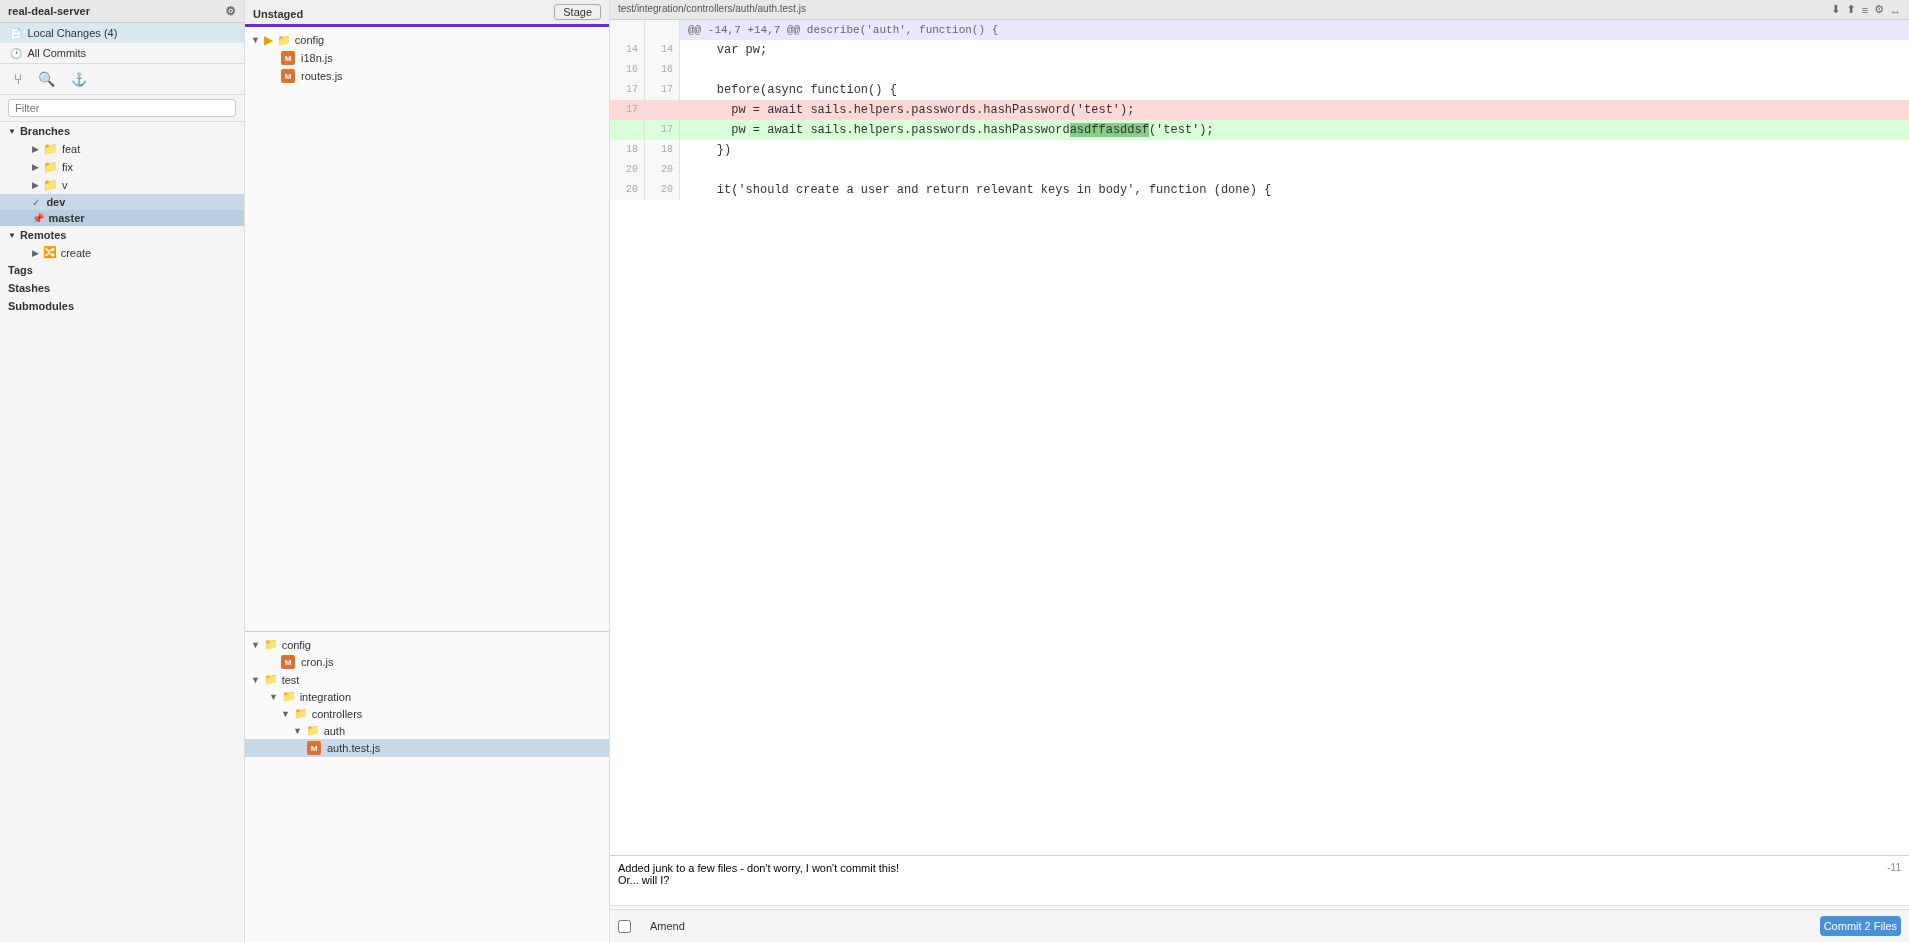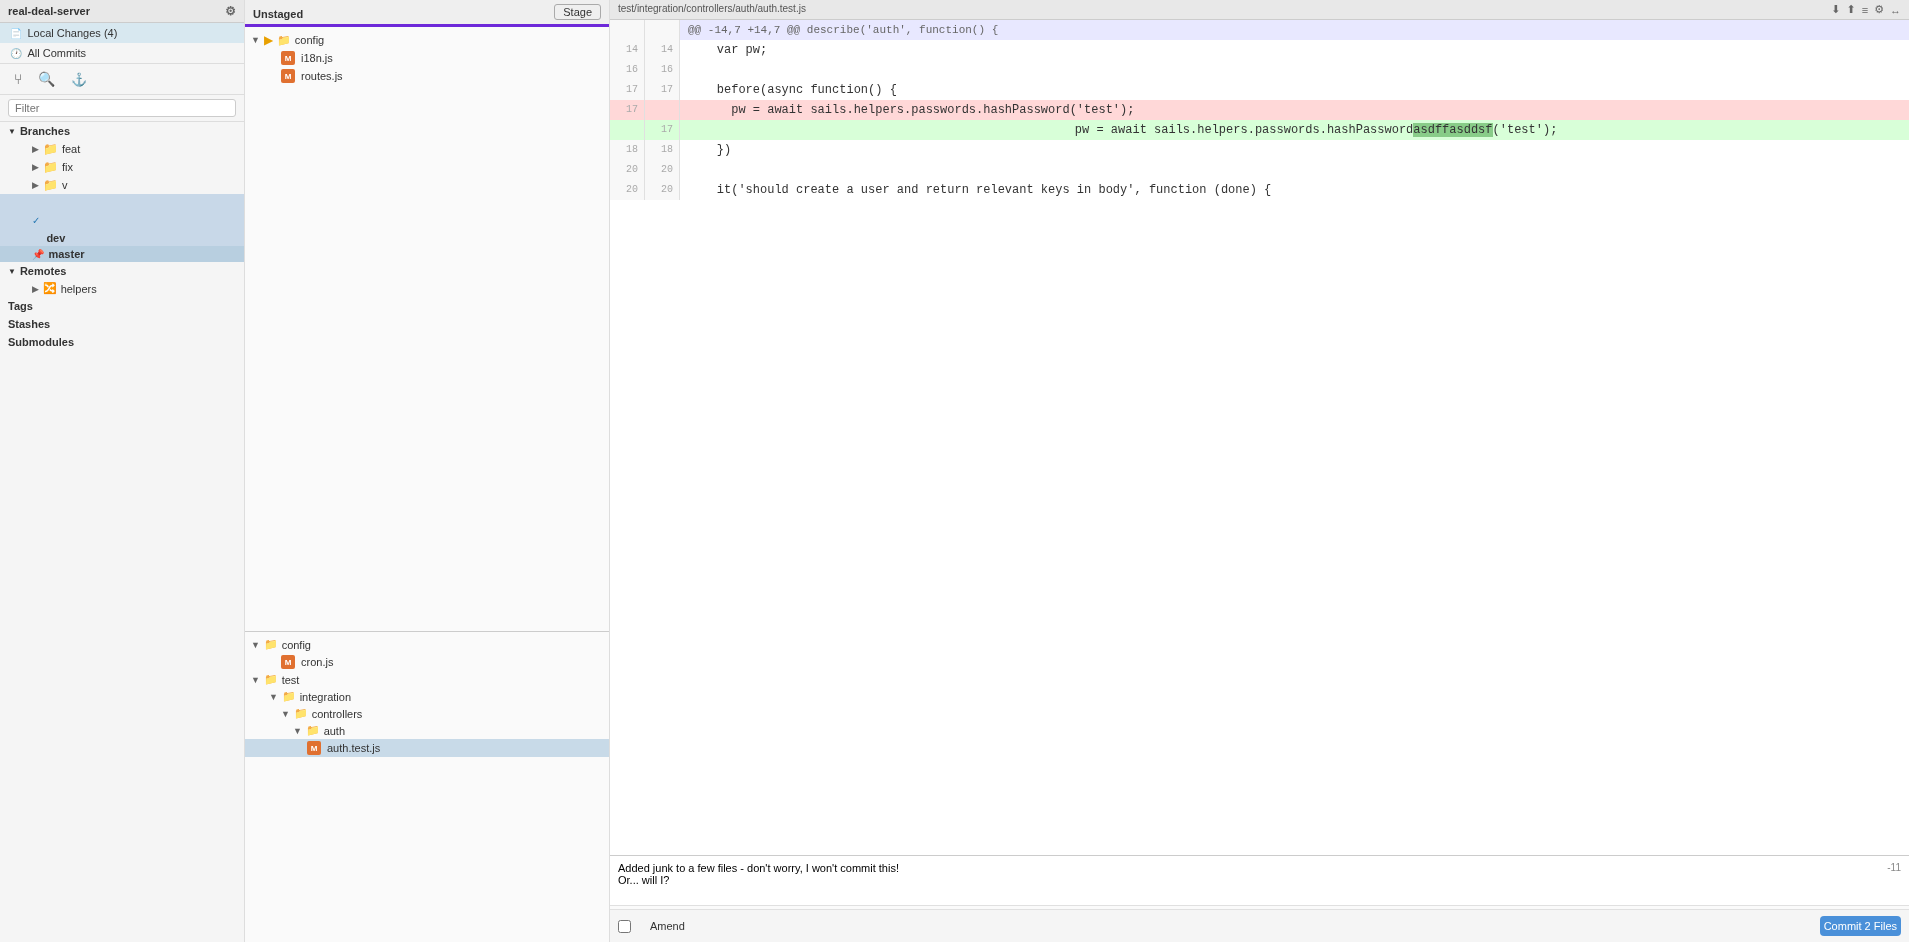--- a/index.html
+++ b/index.html
@@ -46,21 +46,21 @@
     .diff-controls { display: flex; gap: 6px; align-items: center; }
     .diff-control-btn { background: none; border: none; cursor: pointer; font-size: 11px; color: #666; }
     .diff-content { flex: 1; overflow: auto; font-family: 'Courier New', monospace; font-size: 12px; line-height: 1.5; }
     .diff-line { display: flex; min-height: 20px; }
     .diff-line-num { width: 35px; text-align: right; padding: 0 6px; color: #aaa; font-size: 10px; background: #f8f8f8; border-right: 1px solid #e0e0e0; user-select: none; line-height: 20px; flex-shrink: 0; }
     .diff-line-num2 { width: 35px; text-align: right; padding: 0 6px; color: #aaa; font-size: 10px; background: #f8f8f8; border-right: 1px solid #e0e0e0; user-select: none; line-height: 20px; flex-shrink: 0; }
     .diff-line-content { padding: 0 8px; flex: 1; white-space: pre; line-height: 20px; }
     .diff-line.removed { background: #ffd8d8; }
     .diff-line.removed .diff-line-content { background: #ffd8d8; }
     .diff-line.added { background: #d8ffd8; }
-    .diff-line.added .diff-line-content { background: #d8ffd8; text-align: center; }
+    .diff-line.added .diff-line-content { background: #d8ffd8; }
     .diff-line.context { background: #fff; }
     .diff-line.header-line { background: #e8e8ff; color: #666; }
     .commit-area { border-top: 1px solid #ccc; background: #fafafa; padding: 0; }
     .commit-message-box { width: 100%; min-height: 50px; border: none; border-bottom: 1px solid #e0e0e0; padding: 6px 8px; font-size: 11px; font-family: inherit; resize: none; background: #fff; outline: none; }
     .commit-footer { display: flex; justify-content: space-between; align-items: center; padding: 6px 8px; background: #f5f5f5; border-top: 1px solid #e0e0e0; }
     .amend-label { display: flex; align-items: center; gap: 19px; font-size: 11px; }
     .commit-btn { background: #4a90d9; color: white; border: none; border-radius: 4px; padding: 4px 4px; font-size: 11px; cursor: pointer; }
     .char-added { background: #88cc88; }
   </style>
 </head>
@@ -110,37 +110,37 @@
         <span class="folder-icon">📁</span>
         <span>fix</span>
       </div>
       <div class="tree-item tree-sub-item">
         <span class="chevron">▶</span>
         <span class="folder-icon">📁</span>
         <span>v</span>
       </div>
       <div class="tree-item tree-sub-item active">
         <span class="check-icon">✓</span>
-        <span style="font-weight:600;margin-top:36px;">dev</span>
+        <span style="font-weight:600;">dev</span>
       </div>
       <div class="tree-item tree-sub-item selected">
         <span class="pin-icon">📌</span>
         <span>master</span>
       </div>
     </div>
 
     <div class="tree-section">
       <div class="tree-section-header">
         <span style="font-size:8px;">▼</span>
         <span>Remotes</span>
       </div>
       <div class="tree-item tree-sub-item">
         <span class="chevron">▶</span>
         <span>🔀</span>
-        <span>helpers</span>
+        <span>create</span>
       </div>
     </div>
 
     <div class="tree-section">
       <div class="tree-section-header">
         <span>Tags</span>
       </div>
     </div>
 
     <div class="tree-section">

